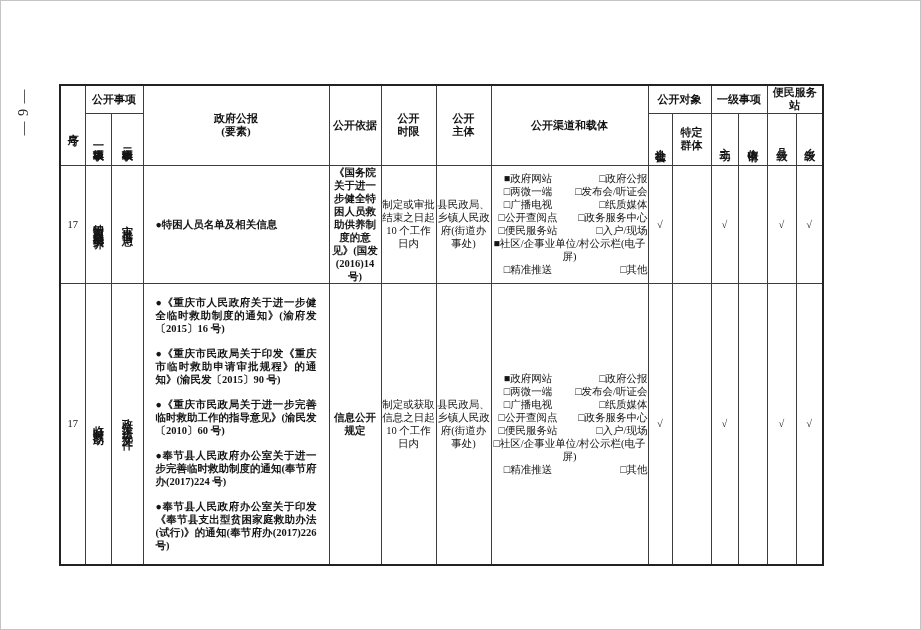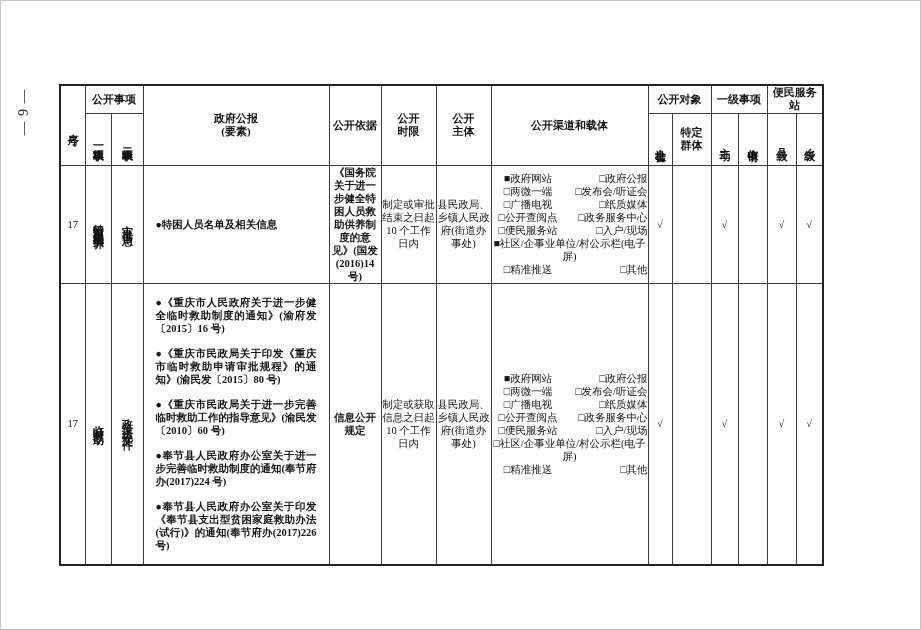--- a/index.html
+++ b/index.html
@@ -150,21 +150,21 @@
       <td class="mark">√</td>
       <td class="mark">√</td>
     </tr>
 
     <tr class="row11">
       <td class="seq">17</td>
       <td><span class="vtext ls3 lv">临时救助</span></td>
       <td><span class="vtext ls4 lv">政策法规文件</span></td>
       <td class="content-cell">
         <p>●《重庆市人民政府关于进一步健全临时救助制度的通知》(渝府发〔2015〕16 号)</p>
-        <p>●《重庆市民政局关于印发《重庆市临时救助申请审批规程》的通知》(渝民发〔2015〕80 号)</p>
+        <p>●《重庆市民政局关于印发《重庆市临时救助申请审批规程》的通知》(渝民发〔2015〕90 号)</p>
         <p>●《重庆市民政局关于进一步完善临时救助工作的指导意见》(渝民发〔2010〕60 号)</p>
         <p>●奉节县人民政府办公室关于进一步完善临时救助制度的通知(奉节府办(2017)224 号)</p>
         <p>●奉节县人民政府办公室关于印发《奉节县支出型贫困家庭救助办法(试行)》的通知(奉节府办(2017)226 号)</p>
       </td>
       <td class="basis-cell basis-center">信息公开规定</td>
       <td class="time-cell">制定或获取信息之日起 10 个工作日内</td>
       <td class="subject-cell">县民政局、乡镇人民政府(街道办事处)</td>
       <td class="channels-cell">
         <div class="ch-line">
               <span class="ch-l">■政府网站</span>

